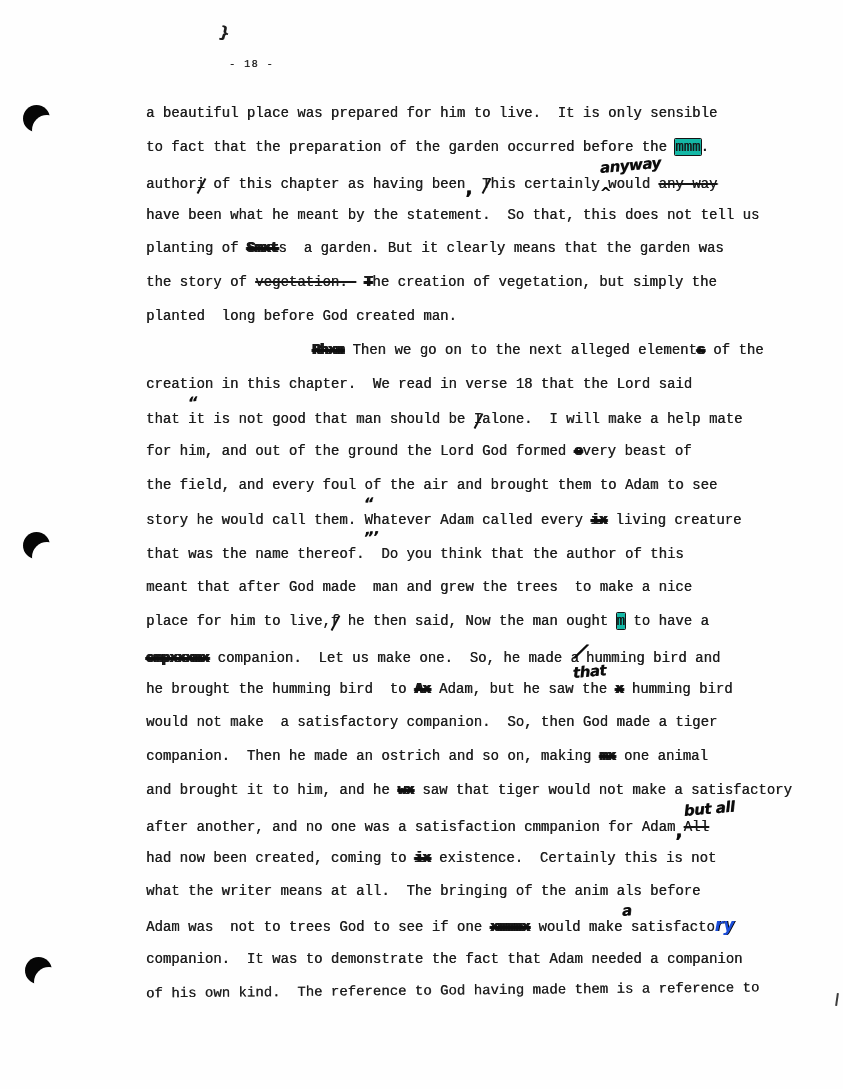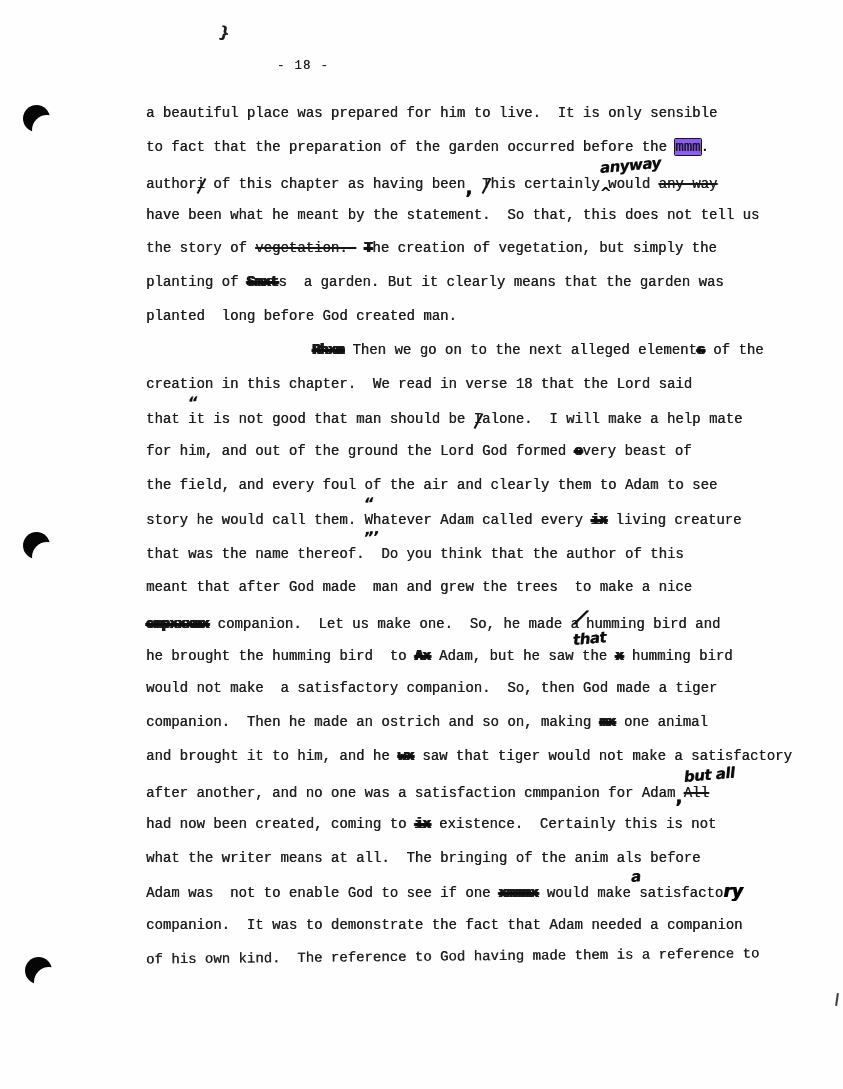--- a/index.html
+++ b/index.html
@@ -4,41 +4,40 @@
 <style>
   html, body { margin:0; padding:0; }
   body {
     width:843px; height:1089px; background:#ffffff; position:relative;
     font-family:"Liberation Mono", monospace; color:#1b1b1b; overflow:hidden;
   }
   .page { position:absolute; inset:0; background:#fefefe; overflow:hidden; }
 
   .page-number {
     position:absolute; left:229px; top:59px;
-    font-size:12px; letter-spacing:1.5px; white-space:pre;
+    font-size:10px; letter-spacing:1.5px; white-space:pre;
     text-shadow:0.4px 0 0 rgba(20,20,20,0.75);
-    margin-left:48px;
   }
 
   .text-block { position:absolute; left:146px; top:97px; width:694px; font-size:14px; }
   .line { height:33.85px; line-height:33.85px; white-space:pre; }
   .line.indent { padding-left:90px;text-align:center; }
   .line:last-child { transform:rotate(-0.55deg); transform-origin:40px 50%; }
 
   .seg { text-shadow:0.4px 0 0 rgba(25,25,25,0.78); }
 
   .seg-strike { text-decoration:line-through; text-decoration-thickness:2px; text-decoration-color:#161616; }
 
   .seg-xover {
     font-weight:bold; letter-spacing:-0.5px;
     text-decoration:line-through; text-decoration-thickness:2.5px; text-decoration-color:#0e0e0e;
     text-shadow:0.8px 0 0 #111, -0.8px 0 0 #111;
   }
 
-  .seg-redact { background:#8b5cf6; color:#141414; border-radius:1px; box-shadow:0 0 0 1px #141414;text-align:center; }
+  .seg-redact { background:#14b8a6; color:#141414; border-radius:1px; box-shadow:0 0 0 1px #141414;text-align:center; }
 
   .seg-slashed { position:relative; display:inline-block; }
   .seg-slashed::after {
     content:""; position:absolute; left:50%; top:50%; width:17px; margin-left:-8px;
     border-top:2.2px solid #131313; transform:rotate(-62deg);
   }
 
   .seg-hwabove {
     font-family:"DejaVu Sans", sans-serif; font-style:italic; font-weight:bold; color:#0b0b0b;
     display:inline-block; width:0; white-space:nowrap; overflow:visible;
@@ -53,21 +52,21 @@
     font-family:"DejaVu Sans", sans-serif; font-weight:bold; color:#0b0b0b;
     display:inline-block; width:0; white-space:nowrap; overflow:visible;
     transform:translateY(6px); font-size:19px;
   }
   .seg-hwslash {
     font-family:"DejaVu Sans", sans-serif; font-style:italic; font-weight:bold; color:#0b0b0b;
     display:inline-block; width:7px; font-size:20px;
     transform:translateY(-3px) rotate(7deg);
   }
   .seg-hwheavy {
-    font-family:"DejaVu Sans", sans-serif; font-style:italic; font-weight:900; color:#000000;
+    font-family:"DejaVu Sans", sans-serif; font-style:italic; font-weight:900; color:#1d4ed8;
     font-size:17px; text-shadow:1px 0 0 #000;
   }
 
   .crescent { position:absolute; width:36px; height:34px; overflow:hidden; }
   .crescent::before {
     content:""; position:absolute; left:2px; top:2px; width:27px; height:27px;
     border-radius:50%; background:#060606;
   }
   .crescent::after {
     content:""; position:absolute; left:11px; top:12px; width:30px; height:30px;
@@ -97,36 +96,37 @@
   <div class="crescent c3"></div>
   <div class="edge-tick"></div>
 
   <div class="page-number">- 18 -</div>
 
   <div class="text-block" id="text-block">
       <div class="line"><span class="seg seg-typed">a beautiful place was prepared for him to live.  It is only sensible</span></div>
       <div class="line"><span class="seg seg-typed">to fact that the preparation of the garden occurred before the </span><span class="seg seg-redact">mmm</span><span class="seg seg-typed">.</span></div>
       <div class="line"><span class="seg seg-typed">author</span><span class="seg seg-slashed">i</span><span class="seg seg-typed"> of this chapter as having been</span><span class="seg seg-hwcomma">,</span><span class="seg seg-typed">  </span><span class="seg seg-slashed">T</span><span class="seg seg-typed">his certainly</span><span class="seg seg-hwabove">anyway</span><span class="seg seg-caret">^</span><span class="seg seg-typed"> would </span><span class="seg seg-strike">any way</span></div>
       <div class="line"><span class="seg seg-typed">have been what he meant by the statement.  So that, this does not tell us</span></div>
+      <div class="line"><span class="seg seg-typed">planting of </span><span class="seg seg-xover">Smxt</span><span class="seg seg-typed">s  a garden. But it clearly means that the garden was</span></div>
       <div class="line"><span class="seg seg-typed">the story of </span><span class="seg seg-strike">vegetation.–</span><span class="seg seg-typed"> </span><span class="seg seg-xover">T</span><span class="seg seg-typed">he creation of vegetation, but simply the</span></div>
-      <div class="line"><span class="seg seg-typed">planting of </span><span class="seg seg-xover">Smxt</span><span class="seg seg-typed">s  a garden. But it clearly means that the garden was</span></div>
       <div class="line"><span class="seg seg-typed">planted  long before God created man.</span></div>
       <div class="line indent"><span class="seg seg-xover">Rhxm</span><span class="seg seg-typed"> Then we go on to the next alleged element</span><span class="seg seg-xover">s</span><span class="seg seg-typed"> of the</span></div>
       <div class="line"><span class="seg seg-typed">creation in this chapter.  We read in verse 18 that the Lord said</span></div>
       <div class="line"><span class="seg seg-typed">that </span><span class="seg seg-hwabove">“</span><span class="seg seg-typed">it is not good that man should be </span><span class="seg seg-slashed">I</span><span class="seg seg-typed">alone.  I will make a help mate</span></div>
       <div class="line"><span class="seg seg-typed">for him, and out of the ground the Lord God formed </span><span class="seg seg-xover">e</span><span class="seg seg-typed">very beast of</span></div>
-      <div class="line"><span class="seg seg-typed">the field, and every foul of the air and clearly them to Adam to see</span></div>
+      <div class="line"><span class="seg seg-typed">the field, and every foul of the air and brought them to Adam to see</span></div>
       <div class="line"><span class="seg seg-typed">story he would call them. </span><span class="seg seg-hwabove">“</span><span class="seg seg-typed">Whatever Adam called every </span><span class="seg seg-xover">ix</span><span class="seg seg-typed"> living creature</span></div>
       <div class="line"><span class="seg seg-typed">that was the name thereof.</span><span class="seg seg-hwabove">”ʼ</span><span class="seg seg-typed">  Do you think that the author of this</span></div>
       <div class="line"><span class="seg seg-typed">meant that after God made  man and grew the trees  to make a nice</span></div>
+      <div class="line"><span class="seg seg-typed">place for him to live,</span><span class="seg seg-slashed">f</span><span class="seg seg-typed"> he then said, Now the man ought </span><span class="seg seg-redact">m</span><span class="seg seg-typed"> to have a</span></div>
       <div class="line"><span class="seg seg-xover">cmpxxxmx</span><span class="seg seg-typed"> companion.  Let us make one.  So, he made a</span><span class="seg seg-hwslash">⁄</span><span class="seg seg-typed">humming bird and</span></div>
       <div class="line"><span class="seg seg-typed">he brought the humming bird  to </span><span class="seg seg-xover">Ax</span><span class="seg seg-typed"> Adam, but he saw</span><span class="seg seg-hwabove">that</span><span class="seg seg-typed"> the </span><span class="seg seg-xover">x</span><span class="seg seg-typed"> humming bird</span></div>
       <div class="line"><span class="seg seg-typed">would not make  a satisfactory companion.  So, then God made a tiger</span></div>
       <div class="line"><span class="seg seg-typed">companion.  Then he made an ostrich and so on, making </span><span class="seg seg-xover">mx</span><span class="seg seg-typed"> one animal</span></div>
       <div class="line"><span class="seg seg-typed">and brought it to him, and he </span><span class="seg seg-xover">wx</span><span class="seg seg-typed"> saw that tiger would not make a satisfactory</span></div>
       <div class="line"><span class="seg seg-typed">after another, and no one was a satisfaction cmmpanion for Adam</span><span class="seg seg-hwcomma">,</span><span class="seg seg-typed"> </span><span class="seg seg-hwabove">but all</span><span class="seg seg-strike">All</span></div>
       <div class="line"><span class="seg seg-typed">had now been created, coming to </span><span class="seg seg-xover">ix</span><span class="seg seg-typed"> existence.  Certainly this is not</span></div>
       <div class="line"><span class="seg seg-typed">what the writer means at all.  The bringing of the anim als before</span></div>
-      <div class="line"><span class="seg seg-typed">Adam was  not to enable God to see if one </span><span class="seg seg-xover">xmmmx</span><span class="seg seg-typed"> would make</span><span class="seg seg-hwabove">a</span><span class="seg seg-typed"> satisfacto</span><span class="seg seg-hwheavy">ry</span></div>
+      <div class="line"><span class="seg seg-typed">Adam was  not to trees God to see if one </span><span class="seg seg-xover">xmmmx</span><span class="seg seg-typed"> would make</span><span class="seg seg-hwabove">a</span><span class="seg seg-typed"> satisfacto</span><span class="seg seg-hwheavy">ry</span></div>
       <div class="line"><span class="seg seg-typed">companion.  It was to demonstrate the fact that Adam needed a companion</span></div>
       <div class="line"><span class="seg seg-typed">of his own kind.  The reference to God having made them is a reference to</span></div>
     </div>
 </div>
 
 </body></html>

